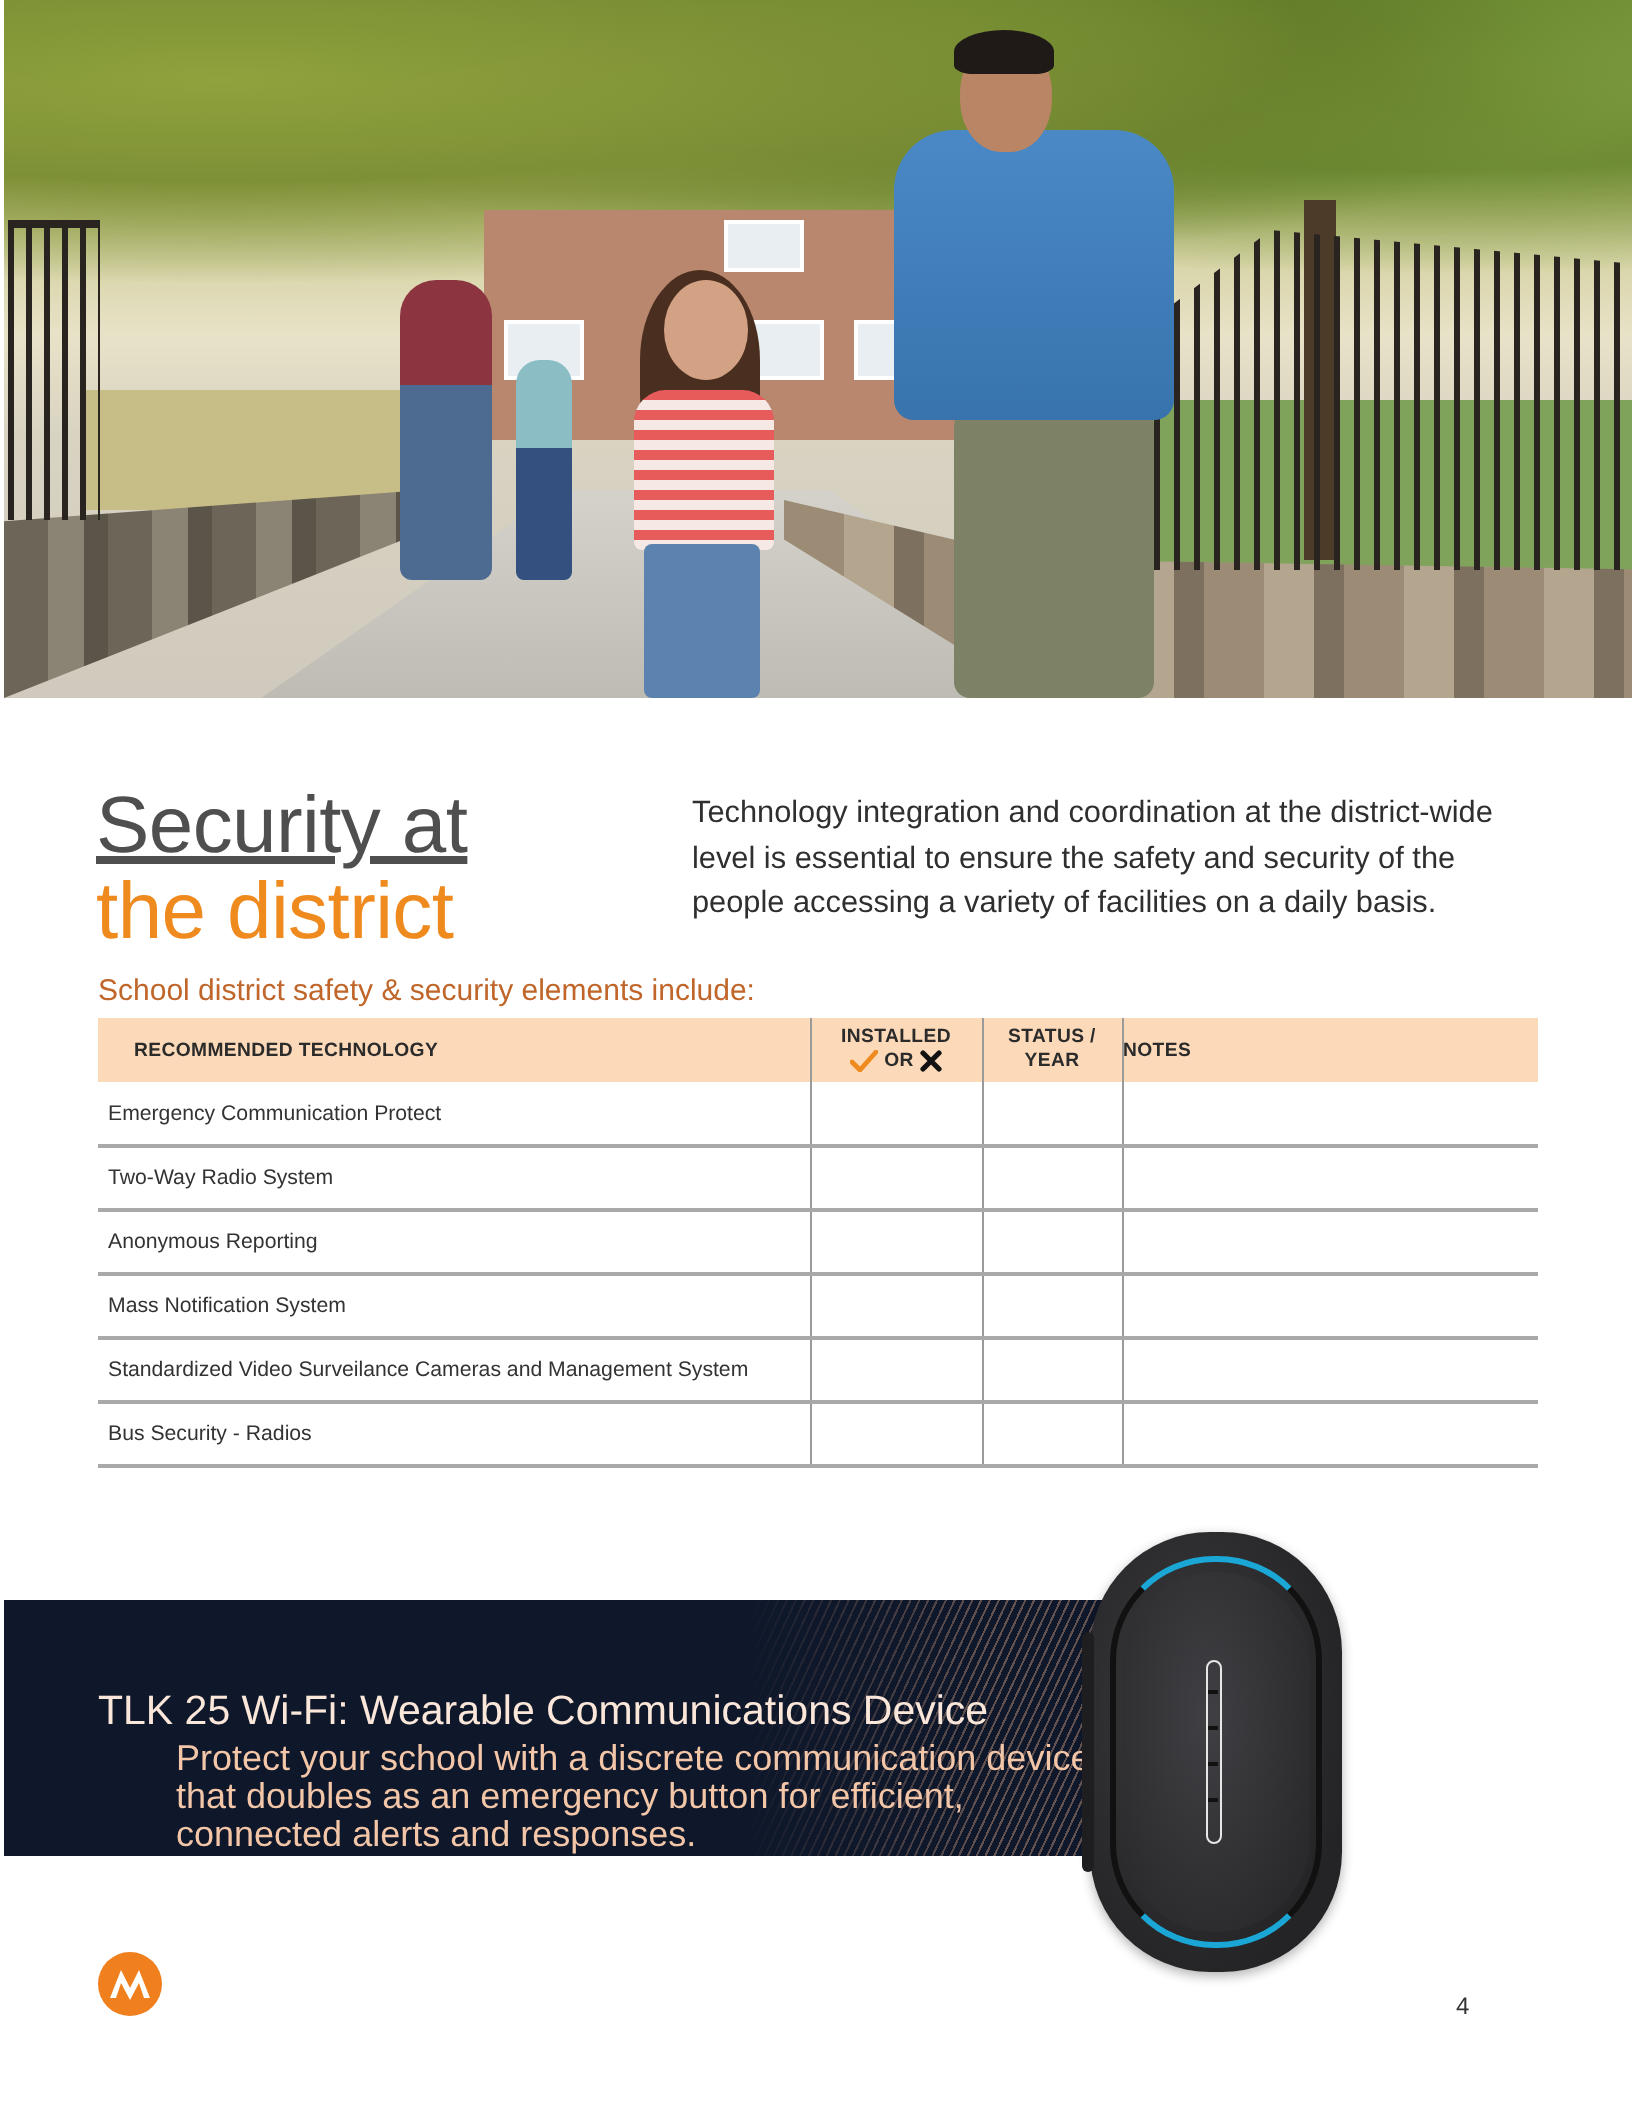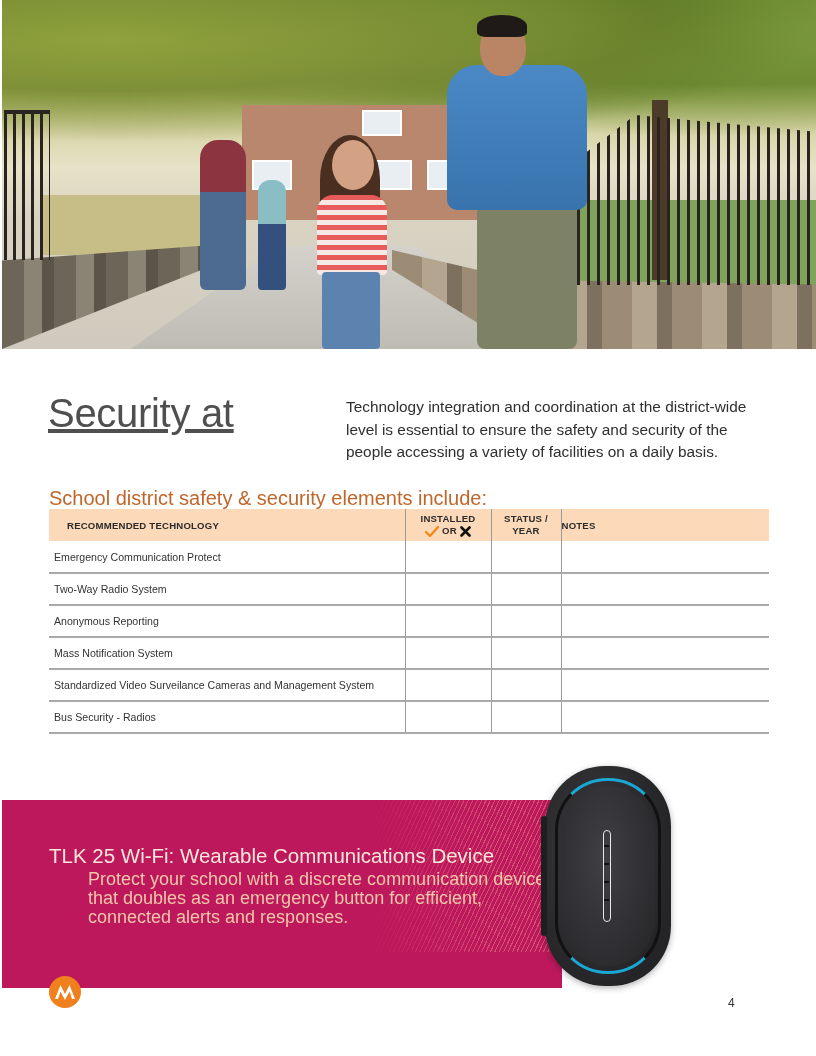--- a/index.html
+++ b/index.html
@@ -42,36 +42,36 @@
   .hero .girl-hair { left: 318px; top: 135px; width: 60px; height: 90px; background: #4a2f20; border-radius: 50% 50% 30% 30%; }
   .hero .girl-jeans { left: 320px; top: 272px; width: 58px; height: 77px; background: #5c82b0; border-radius: 4px; }
   .hero .woman { left: 198px; top: 140px; width: 46px; height: 150px; background: linear-gradient(180deg,#8c3540 0 35%, #4d6a91 35% 100%); border-radius: 18px 18px 6px 6px; }
   .hero .child2 { left: 256px; top: 180px; width: 28px; height: 110px; background: linear-gradient(180deg,#8bbdc4 0 40%, #34507f 40% 100%); border-radius: 12px 12px 4px 4px; }
 
   
   .title { position: absolute; left: 48px; top: 392px; font-family: "Liberation Sans", sans-serif; font-weight: normal; }
   .title .l1 { display: block; font-size: 40px; line-height: 43px; color: #4f4f4f; letter-spacing: -0.3px; text-decoration: underline; }
   .title .l2 { display: block; font-size: 40px; line-height: 43px; color: #ef8a1f; letter-spacing: -0.3px; }
   .intro { position: absolute; left: 346px; top: 396px; width: 430px; font-size: 15.4px; line-height: 22.5px; color: #2f2f2f; }
-  .subhead { position: absolute; left: 49px; top: 487px; font-size: 20px; color: #c0662a; }
+  .subhead { position: absolute; left: 49px; top: 487px; font-size: 15px; color: #c0662a; }
 
   
   .tbl { position: absolute; left: 49px; top: 509px; width: 720px; border-collapse: collapse; font-size: 10px; }
   .tbl th { background: #fcd9b8; color: #2b2b2b; font-weight: bold; font-size: 9.6px; height: 32px; letter-spacing: 0.2px; }
   .tbl th.c1 { text-align: left; padding-left: 18px; width: 356px; }
   .tbl th.c2 { width: 86px; text-align: center; line-height: 12px; }
   .tbl th.c3 { width: 70px; text-align: center; line-height: 12px; margin-left: 40px; }
   .tbl th.c4 { text-align: left; }
   .tbl td { height: 32px; border-bottom: 2px solid #a9a9a9; font-size: 10.6px; color: #333; }
   .tbl td.c1 { padding-left: 5px; }
   .tbl .vline { border-left: 1px solid #9a9a9a; }
   .chk { display: inline-block; vertical-align: middle; }
 
   
-  .banner { position: absolute; left: 2px; top: 800px; width: 560px; height: 188px; background: #be185d; overflow: hidden; padding-left: 48px; }
+  .banner { position: absolute; left: 2px; top: 800px; width: 560px; height: 128px; background: #0f172a; overflow: hidden; padding-left: 48px; }
   .banner .stripes { position: absolute; left: 370px; top: 0; width: 200px; height: 152px;
     background: repeating-linear-gradient(115deg, rgba(255,200,160,0) 0 3px, rgba(255,190,150,.35) 3px 4px);
     -webkit-mask-image: linear-gradient(90deg, transparent, #000 60%); mask-image: linear-gradient(90deg, transparent, #000 60%); }
   .banner .b-title { position: absolute; left: 47px; top: 44px; font-size: 20.5px; color: #fbe7da; white-space: nowrap; }
   .banner .b-body { position: absolute; left: 47px; top: 70px; width: 470px; font-size: 18px; line-height: 19px; color: #f3c6a8; margin-left: 39px; }
 
   
   .device { position: absolute; left: 545px; top: 766px; width: 126px; height: 220px; border-radius: 60px;
     background: radial-gradient(ellipse at 40% 40%, #3c3c3f, #242427 75%); box-shadow: 0 2px 6px rgba(0,0,0,.3); }
   .device .ring { position: absolute; left: 10px; top: 12px; width: 106px; height: 196px; border-radius: 52px;
@@ -113,20 +113,21 @@
   <div class="person girl-shirt"></div>
   <div class="person girl-jeans"></div>
   <div class="person man-pants"></div>
   <div class="person man-shirt"></div>
   <div class="person man-head"></div>
   <div class="person man-hair"></div>
 </div>
 
 <h1 class="title">
   <span class="l1">Security at</span>
+  <span class="l2">the district</span>
 </h1>
 
 <p class="intro">Technology integration and coordination at the district-wide level is essential to ensure the safety and security of the people accessing a variety of facilities on a daily basis.</p>
 
 <div class="subhead">School district safety &amp; security elements include:</div>
 
 <table class="tbl">
   <thead>
     <tr>
       <th class="c1">RECOMMENDED TECHNOLOGY</th>

